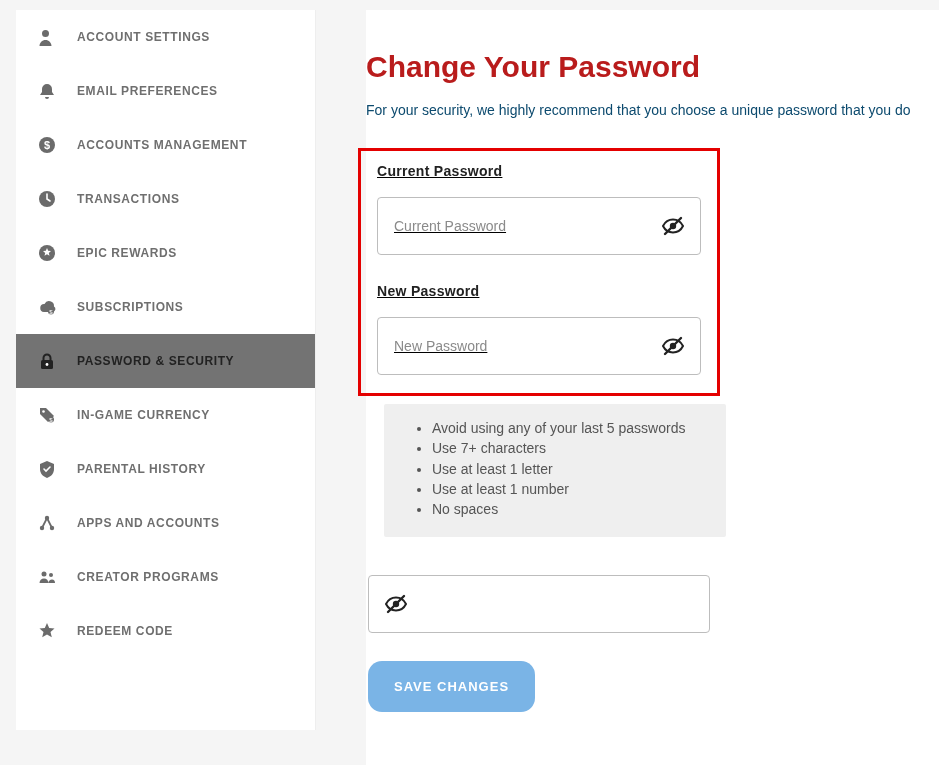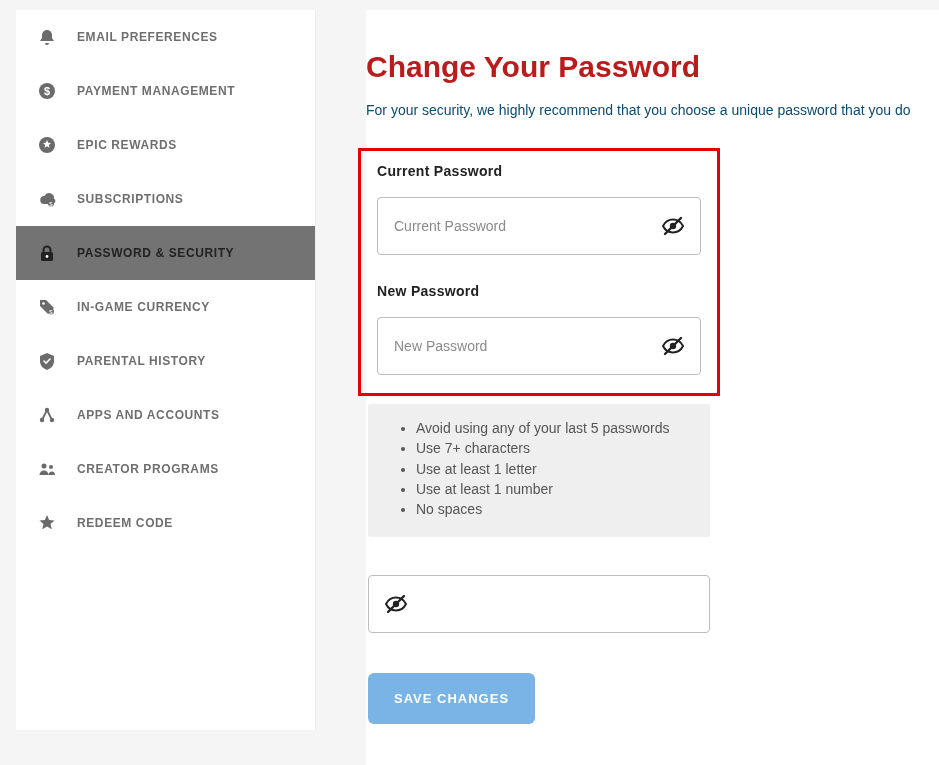--- a/index.html
+++ b/index.html
@@ -71,20 +71,21 @@
     margin-bottom: 30px;
     white-space: nowrap;
   }
 
   .highlight-box {
     border: 3px solid #e40000;
     padding: 12px 16px 18px 16px;
     width: 362px;
     margin-left: -8px;
     margin-bottom: 8px;
+    text-decoration: underline;
   }
 
   .field-label {
     font-size: 14px;
     font-weight: 700;
     color: #222;
     margin-bottom: 18px;
     letter-spacing: 0.3px;
   }
   .input-wrap {
@@ -111,47 +112,47 @@
     color: #222;
     cursor: pointer;
   }
 
   .group2 .field-label { margin-top: 28px; }
 
   .rules-box {
     background: #efefef;
     padding: 14px 20px 18px 26px;
     width: 342px;
-    margin-left: 2px;
+    margin-left: 18px;
     border-radius: 2px;
   }
   .rules-box ul {
     list-style: disc;
     padding-left: 22px;
   }
   .rules-box li {
     font-size: 14px;
     color: #555;
     line-height: 1.45;
   }
 
   .retype-wrap {
     width: 342px;
     margin: 38px 0 0 2px;
   }
 
   .save-btn {
-    margin: 40px 0 0 2px;
+    margin: 28px 0 0 2px;
     background: #7ab4e6;
     color: #fff;
     font-size: 13px;
     font-weight: 700;
     letter-spacing: 1px;
     border: none;
-    border-radius: 6px;
+    border-radius: 14px;
     padding: 18px 26px;
     cursor: pointer;
   }
 </style>
 </head>
 <body>
 
 <svg width="0" height="0" style="position:absolute">
   <defs>
     <g id="i-person">
@@ -220,39 +221,55 @@
       <path d="M1 11c2-4 5.5-6.5 10-6.5S19 7 21 11c-2 4-5.5 6.5-10 6.5S3 15 1 11z" fill="none" stroke="currentColor" stroke-width="2"></path>
       <circle cx="11" cy="11" r="3.2" fill="currentColor"></circle>
       <line x1="3" y1="19" x2="19" y2="3" stroke="currentColor" stroke-width="2.4" stroke-linecap="round"></line>
     </g>
   </defs>
 </svg>
 
 <div class="layout">
   <div class="sidebar">
 
+    <div class="sidebar-item">
+      <span class="sidebar-icon">
+          <svg width="18" height="18" viewBox="0 0 18 18">
+            <use href="#i-person"></use>
+          </svg>
+        </span>
+      <span class="sidebar-label">ACCOUNT SETTINGS</span>
+    </div>
 
     <div class="sidebar-item">
       <span class="sidebar-icon">
           <svg width="18" height="18" viewBox="0 0 18 18">
             <use href="#i-bell"></use>
           </svg>
         </span>
       <span class="sidebar-label">EMAIL PREFERENCES</span>
     </div>
 
     <div class="sidebar-item">
       <span class="sidebar-icon">
           <svg width="18" height="18" viewBox="0 0 18 18">
             <use href="#i-dollar"></use>
           </svg>
         </span>
-      <span class="sidebar-label">PAYMENT MANAGEMENT</span>
-    </div>
-
+      <span class="sidebar-label">ACCOUNTS MANAGEMENT</span>
+    </div>
+
+    <div class="sidebar-item">
+      <span class="sidebar-icon">
+          <svg width="18" height="18" viewBox="0 0 18 18">
+            <use href="#i-clock"></use>
+          </svg>
+        </span>
+      <span class="sidebar-label">TRANSACTIONS</span>
+    </div>
 
     <div class="sidebar-item">
       <span class="sidebar-icon">
           <svg width="18" height="18" viewBox="0 0 18 18">
             <use href="#i-starcircle"></use>
           </svg>
         </span>
       <span class="sidebar-label">EPIC REWARDS</span>
     </div>
 

